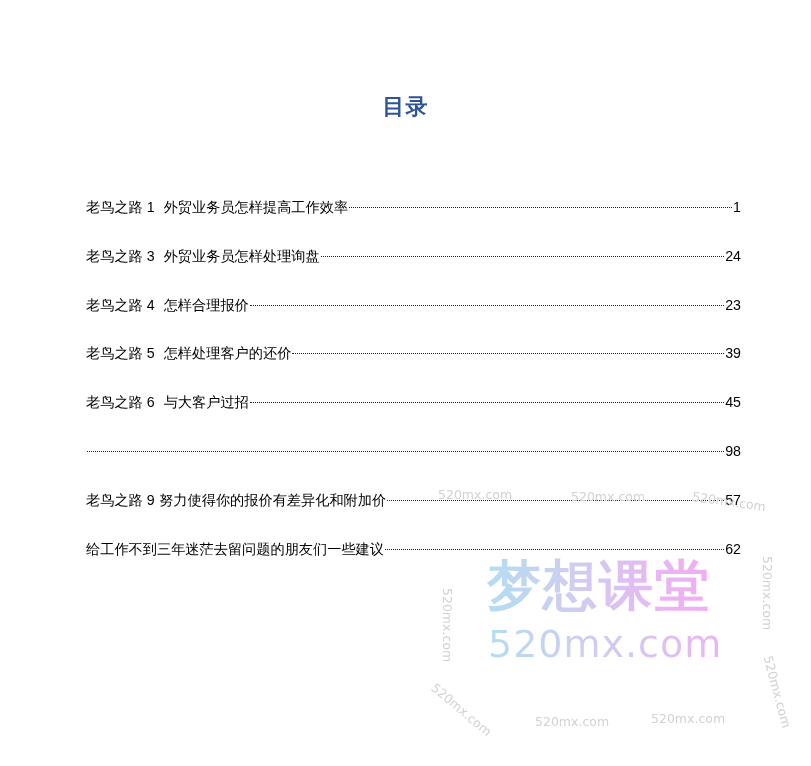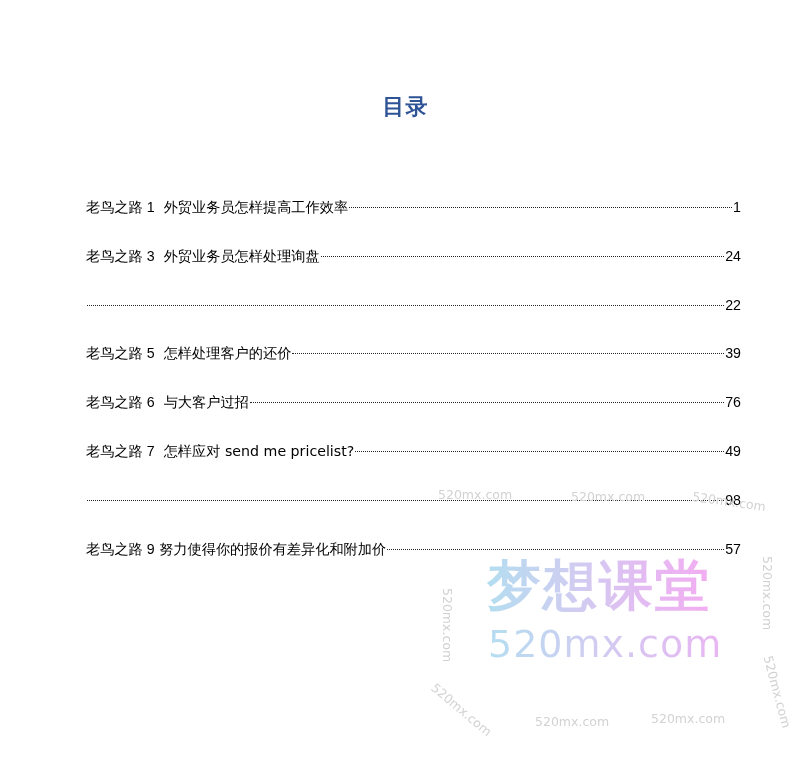--- a/index.html
+++ b/index.html
@@ -32,46 +32,47 @@
       <span class="label"><span>老鸟之路</span><span class="num">1</span>&nbsp;&nbsp;<span>外贸业务员怎样提高工作效率</span></span>
       <span class="leader"></span>
       <span class="page">1</span>
     </div>
     <div class="row">
       <span class="label"><span>老鸟之路</span><span class="num">3</span>&nbsp;&nbsp;<span>外贸业务员怎样处理询盘</span></span>
       <span class="leader"></span>
       <span class="page">24</span>
     </div>
     <div class="row">
+      <span class="label"><span>老鸟之路</span><span class="num">4</span>&nbsp;&nbsp;<span>怎样合理报价</span></span>
       <span class="leader"></span>
-      <span class="page">22</span>
+      <span class="page">23</span>
     </div>
     <div class="row">
       <span class="label"><span>老鸟之路</span><span class="num">5</span>&nbsp;&nbsp;<span>怎样处理客户的还价</span></span>
       <span class="leader"></span>
       <span class="page">39</span>
     </div>
     <div class="row">
       <span class="label"><span>老鸟之路</span><span class="num">6</span>&nbsp;&nbsp;<span>与大客户过招</span></span>
       <span class="leader"></span>
-      <span class="page">76</span>
-    </div>
-    <div class="row">
-      <span class="label"><span>老鸟之路</span><span class="num">7</span>&nbsp;&nbsp;<span>怎样应对 send me pricelist?</span></span>
-      <span class="leader"></span>
-      <span class="page">49</span>
+      <span class="page">45</span>
     </div>
     <div class="row">
       <span class="leader"></span>
       <span class="page">98</span>
     </div>
     <div class="row">
       <span class="label"><span>老鸟之路</span><span class="num">9</span>&nbsp;<span>努力使得你的报价有差异化和附加价</span></span>
       <span class="leader"></span>
       <span class="page">57</span>
+    </div>
+    <div class="row">
+      <span class="label"><span>给工作不到三年迷茫去留问题的朋友们一些建议</span></span>
+      <span class="leader"></span>
+      <span class="page">62</span>
     </div>
   </div>
 
   <div class="wm-small" style="left:438px; top:487px;">520mx.com</div>
   <div class="wm-small" style="left:571px; top:489px;">520mx.com</div>
   <div class="wm-small" style="left:692px; top:494px; transform: rotate(8deg);">520mx.com</div>
   <div class="wm-small" style="left:404px; top:588px; transform: rotate(90deg); transform-origin: left top; left:455px;">520mx.com</div>
   <div class="wm-small" style="left:775px; top:556px; transform: rotate(90deg); transform-origin: left top;">520mx.com</div>
   <div class="wm-small" style="left:760px; top:654px; transform: rotate(75deg); transform-origin: left top; left:775px;">520mx.com</div>
   <div class="wm-small" style="left:438px; top:680px; transform: rotate(40deg); transform-origin: left top;">520mx.com</div>

